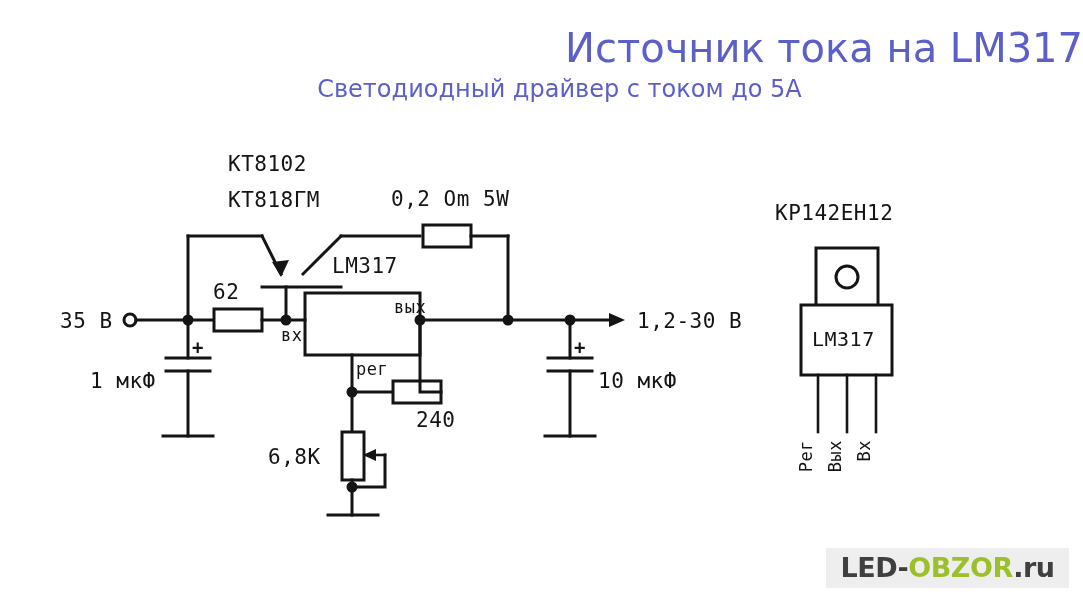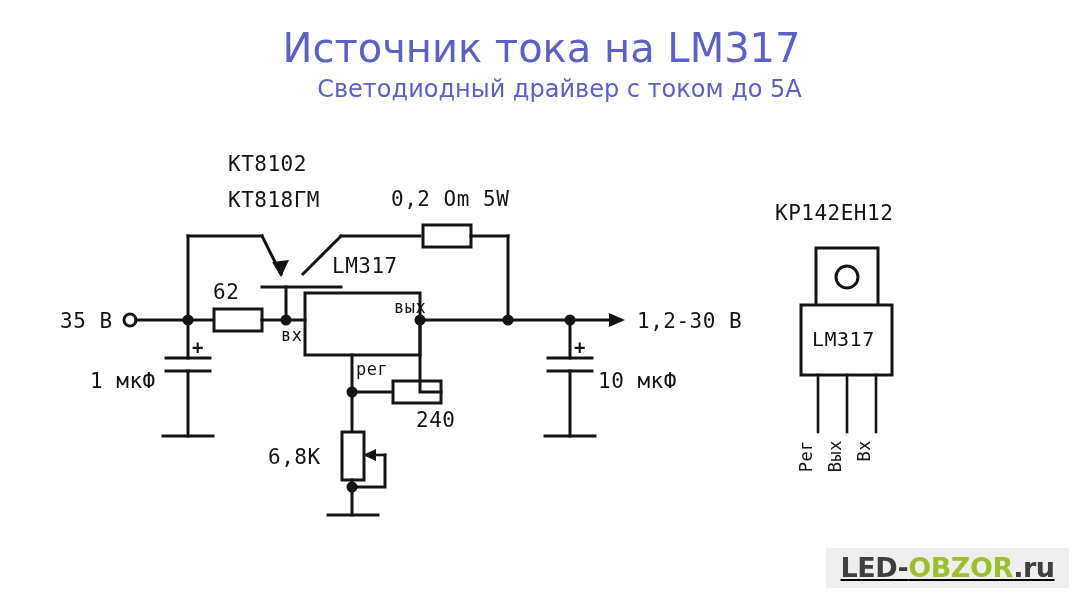--- a/index.html
+++ b/index.html
@@ -31,20 +31,21 @@
     pointer-events: none;
   }
   .title-main {
     font-family: "DejaVu Sans", sans-serif;
     font-size: 40px;
     line-height: 48px;
     color: #5b5fc7;
     font-weight: 400;
     letter-spacing: 0px;
     white-space: nowrap;
+    text-align: right;
   }
   .title-sub {
     font-family: "DejaVu Sans", sans-serif;
     font-size: 24px;
     line-height: 30px;
     color: #5b5fc7;
     font-weight: 400;
     margin-top: 2px;
     white-space: nowrap;
     margin-left: 36px;
@@ -93,21 +94,20 @@
   .watermark {
     position: absolute;
     left: 826px;
     top: 548px;
     width: 243px;
     height: 40px;
     background: #eeeeee;
     display: flex;
     align-items: center;
     justify-content: center;
-    text-decoration: underline;
   }
   .wm-text {
     font-family: "DejaVu Sans", sans-serif;
     font-size: 27px;
     font-weight: bold;
     letter-spacing: -0.5px;
     line-height: 30px;
     white-space: nowrap;
   }
   .wm-a { color: #3f3f3f; }

